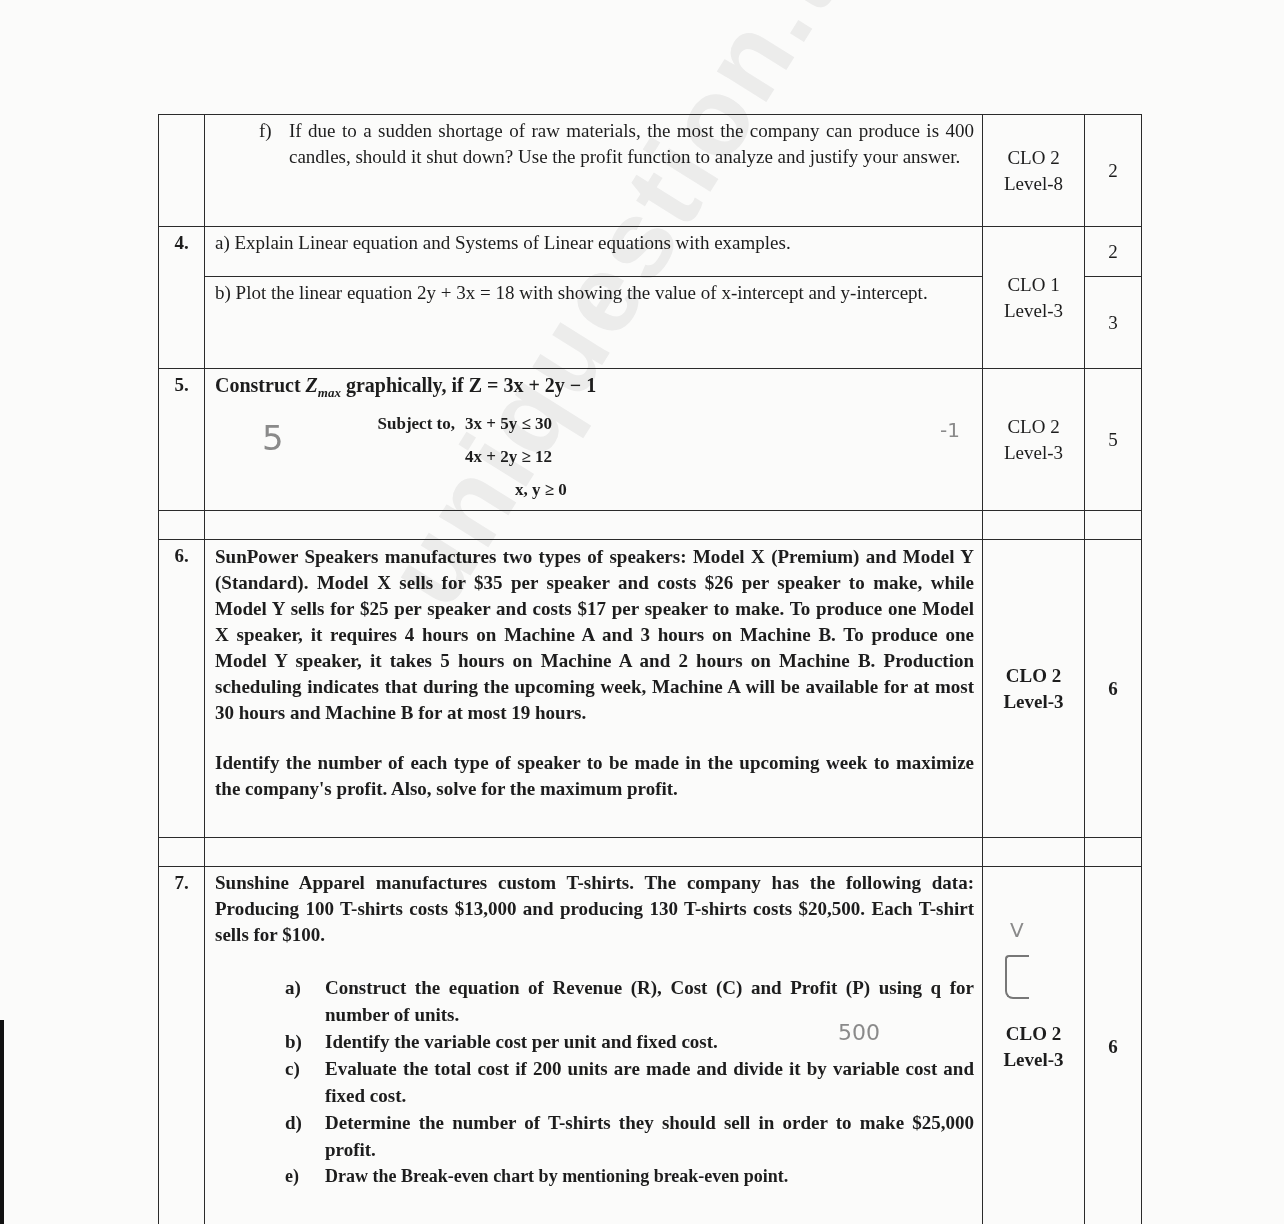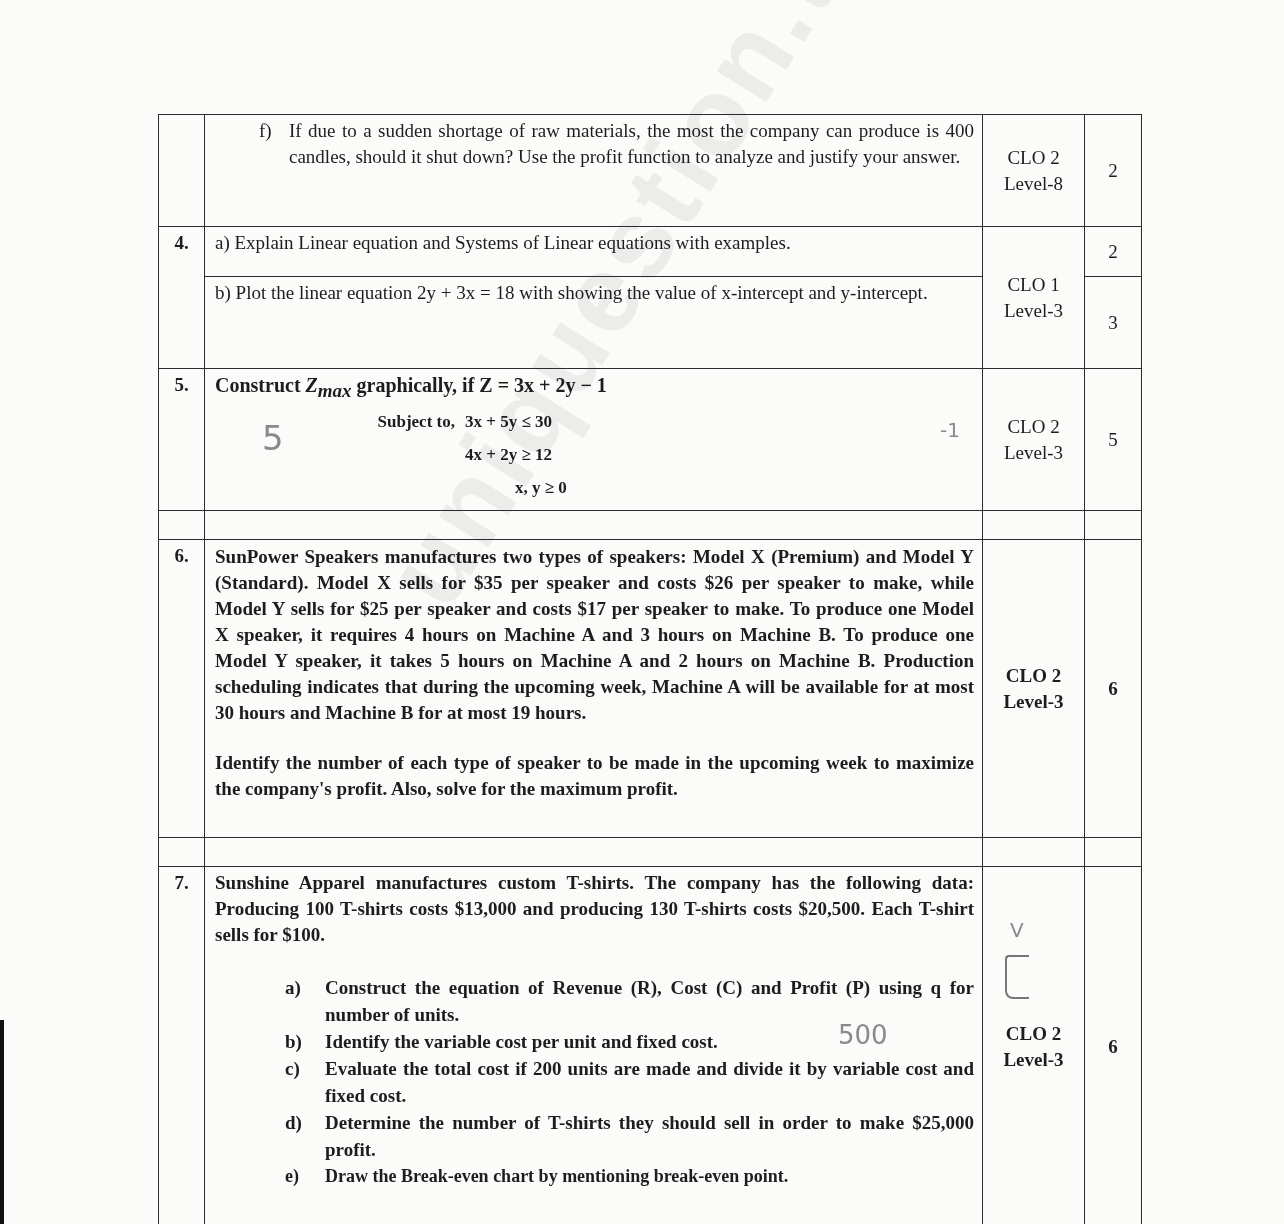--- a/index.html
+++ b/index.html
@@ -79,21 +79,21 @@
       position: absolute;
       font-family: "DejaVu Sans", sans-serif;
       color: #8a8a8a;
       pointer-events: none;
     }
     .left-bar {
       position: absolute; left: 0; top: 1020px;
       width: 4px; height: 204px; background: #111;
     }
     .sub-z { font-style: italic; }
-    .sub-z sub { font-size: 19px; font-style: italic; }
+    .sub-z sub { font-size: 13px; font-style: italic; }
   </style>
 </head>
 <body>
 
 <div class="page">
 
   <div class="watermark">uniquestion.top</div>
 
   <table class="qtable">
     <colgroup>
@@ -231,18 +231,18 @@
         <span>CLO 2</span>
         <span>Level-3</span>
       </td>
       <td class="marks" style="font-weight:bold">6</td>
     </tr>
   </tbody>
     </table>
 
   <div class="scribble" style="left:262px;top:418px;font-size:34px;">5</div>
   <div class="scribble" style="left:940px;top:418px;font-size:20px;">-1</div>
-  <div class="scribble" style="left:838px;top:1020px;font-size:26px;">500</div>
+  <div class="scribble" style="left:838px;top:1020px;font-size:22px;">500</div>
   <div class="scribble" style="left:1010px;top:918px;font-size:20px;">V</div>
   <div class="scribble" style="left:1005px;top:955px;width:22px;height:40px;border:2px solid #777;border-right:none;border-radius:4px 0 0 8px;"></div>
 
   <div class="left-bar"></div>
 </div>
 
 </body></html>

